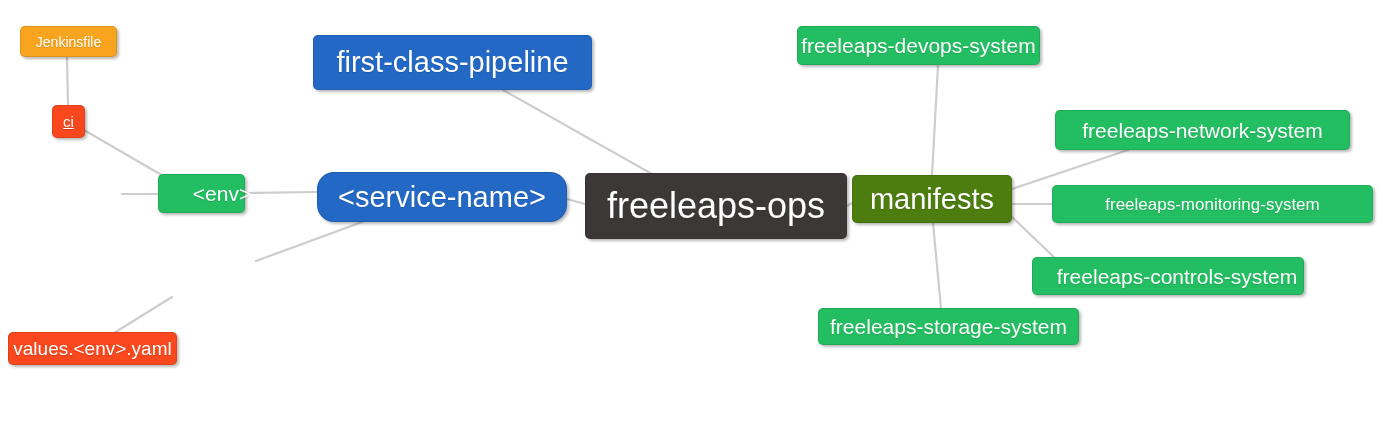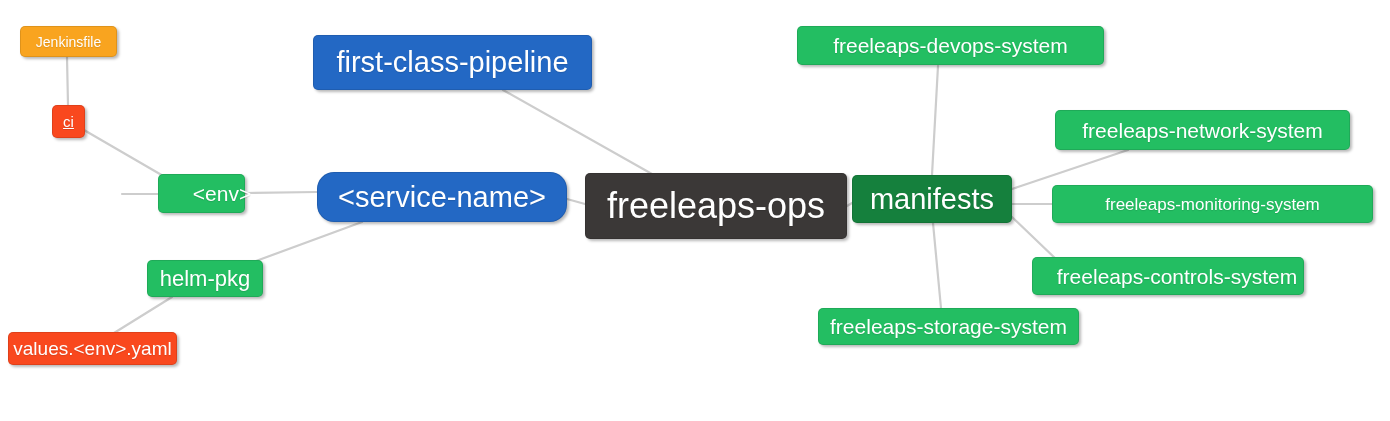--- a/index.html
+++ b/index.html
@@ -63,37 +63,34 @@
     </div>
     <div class="node" style="left: 317px; top: 172px; width: 250px; height: 50px; font-size: 29px; background: rgb(35, 104, 196); border-radius: 17px;">
       <span>&lt;service-name&gt;</span>
     </div>
     <div class="node" style="left: 313px; top: 35px; width: 279px; height: 55px; font-size: 29px; background: rgb(35, 104, 196);">
       <span>first-class-pipeline</span>
     </div>
     <div class="node" style="left: 585px; top: 173px; width: 262px; height: 66px; font-size: 36px; background: rgb(59, 56, 55);">
       <span>freeleaps-ops</span>
     </div>
-    <div class="node" style="left: 852px; top: 175px; width: 160px; height: 48px; font-size: 29px; background: #15803d;">
+    <div class="node" style="left: 852px; top: 175px; width: 160px; height: 48px; font-size: 29px; background: #4d7c0f;">
       <span>manifests</span>
     </div>
-    <div class="node" style="left: 797px; top: 26px; width: 307px; height: 39px; font-size: 21px; background: rgb(35, 190, 98);">
+    <div class="node" style="left: 797px; top: 26px; width: 243px; height: 39px; font-size: 21px; background: rgb(35, 190, 98);">
       <span>freeleaps-devops-system</span>
     </div>
     <div class="node" style="left: 1055px; top: 110px; width: 295px; height: 40px; font-size: 21px; background: rgb(35, 190, 98);">
       <span>freeleaps-network-system</span>
     </div>
     <div class="node" style="left: 1052px; top: 185px; width: 321px; height: 38px; font-size: 17px; background: rgb(35, 190, 98); text-align: right;">
       <span>freeleaps-monitoring-system</span>
     </div>
     <div class="node" style="left: 1032px; top: 257px; width: 272px; height: 38px; font-size: 21px; background: rgb(35, 190, 98); padding-left: 18px;">
       <span>freeleaps-controls-system</span>
     </div>
     <div class="node" style="left: 818px; top: 308px; width: 261px; height: 37px; font-size: 21px; background: rgb(35, 190, 98);">
       <span>freeleaps-storage-system</span>
     </div>
-    <div class="node" style="left: 147px; top: 260px; width: 116px; height: 37px; font-size: 22px; background: rgb(35, 190, 98);">
-      <span>helm-pkg</span>
-    </div>
     <div class="node" style="left: 8px; top: 332px; width: 169px; height: 33px; font-size: 19px; background: rgb(249, 72, 30);">
       <span>values.&lt;env&gt;.yaml</span>
     </div>
   </div>
 
 </body></html>

